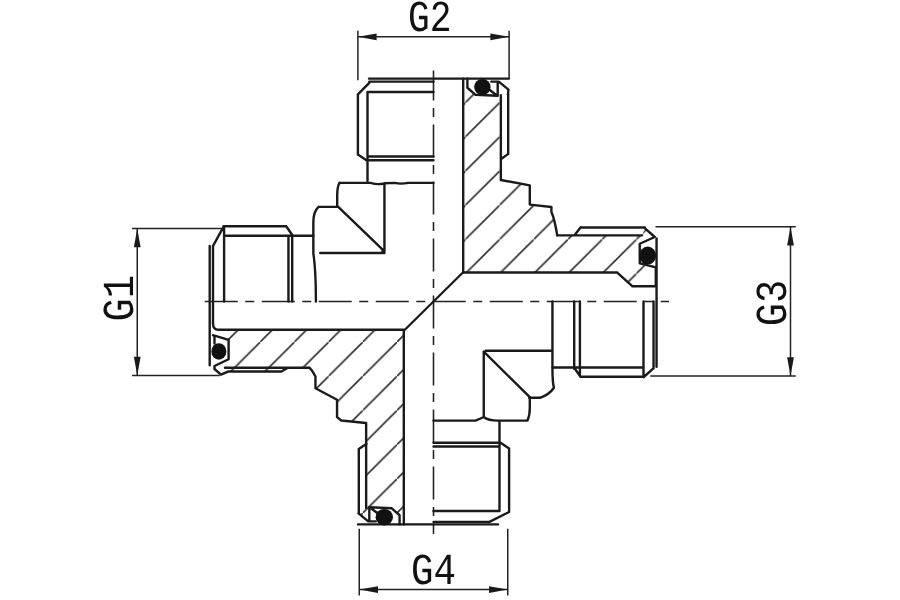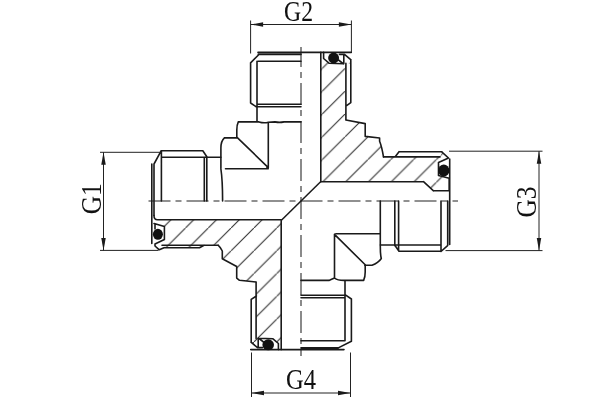--- a/index.html
+++ b/index.html
@@ -1,17 +1,17 @@
 <!DOCTYPE html>
 <html><head>
 <meta charset="utf-8">
 <style>
   html,body{margin:0;padding:0;background:#fff;}
   .page{width:588px;height:400px;position:relative;background:#fff;
-        font-family:Liberation Serif, serif;padding-left:12px;}
+        font-family:Liberation Mono, monospace;}
   svg{display:block;}
 </style>
 </head>
 <body>
 <div class="page">
 <svg width="600" height="400" viewBox="0 0 600 400" fill="none">
 <defs>
 
   <pattern id="hatch" width="22.8" height="22.8" patternUnits="userSpaceOnUse" patternTransform="translate(13.9 0)">
     <path d="M-5,27.8 L27.8,-5" stroke="#2b2b2b" stroke-width="1.05"></path>

